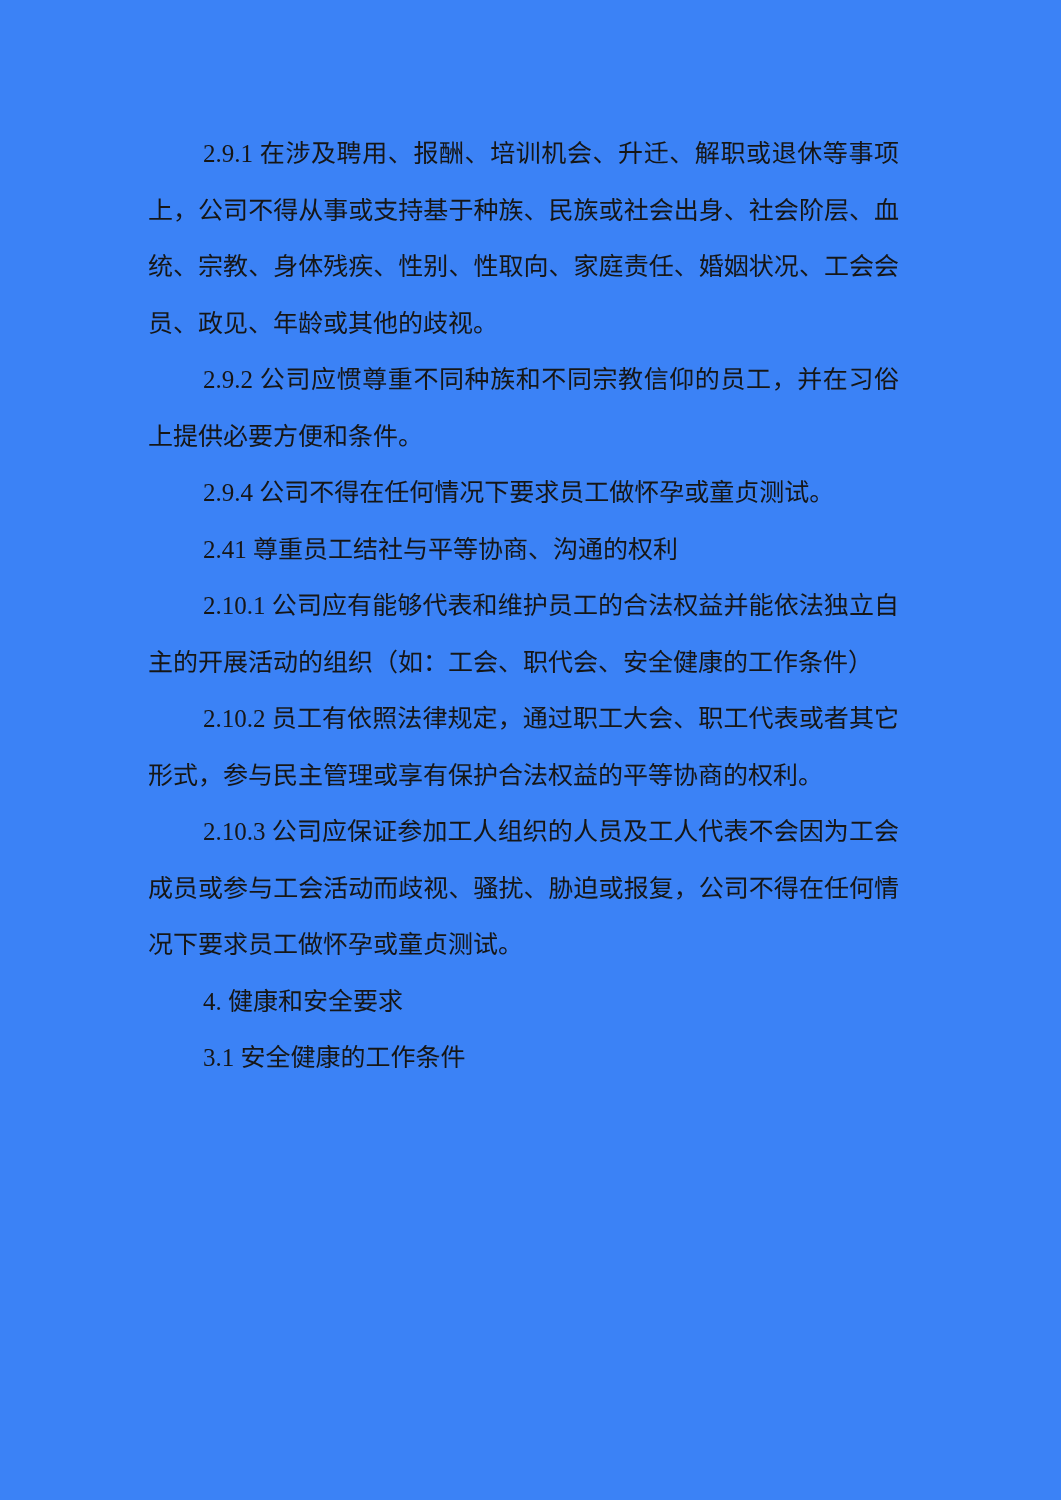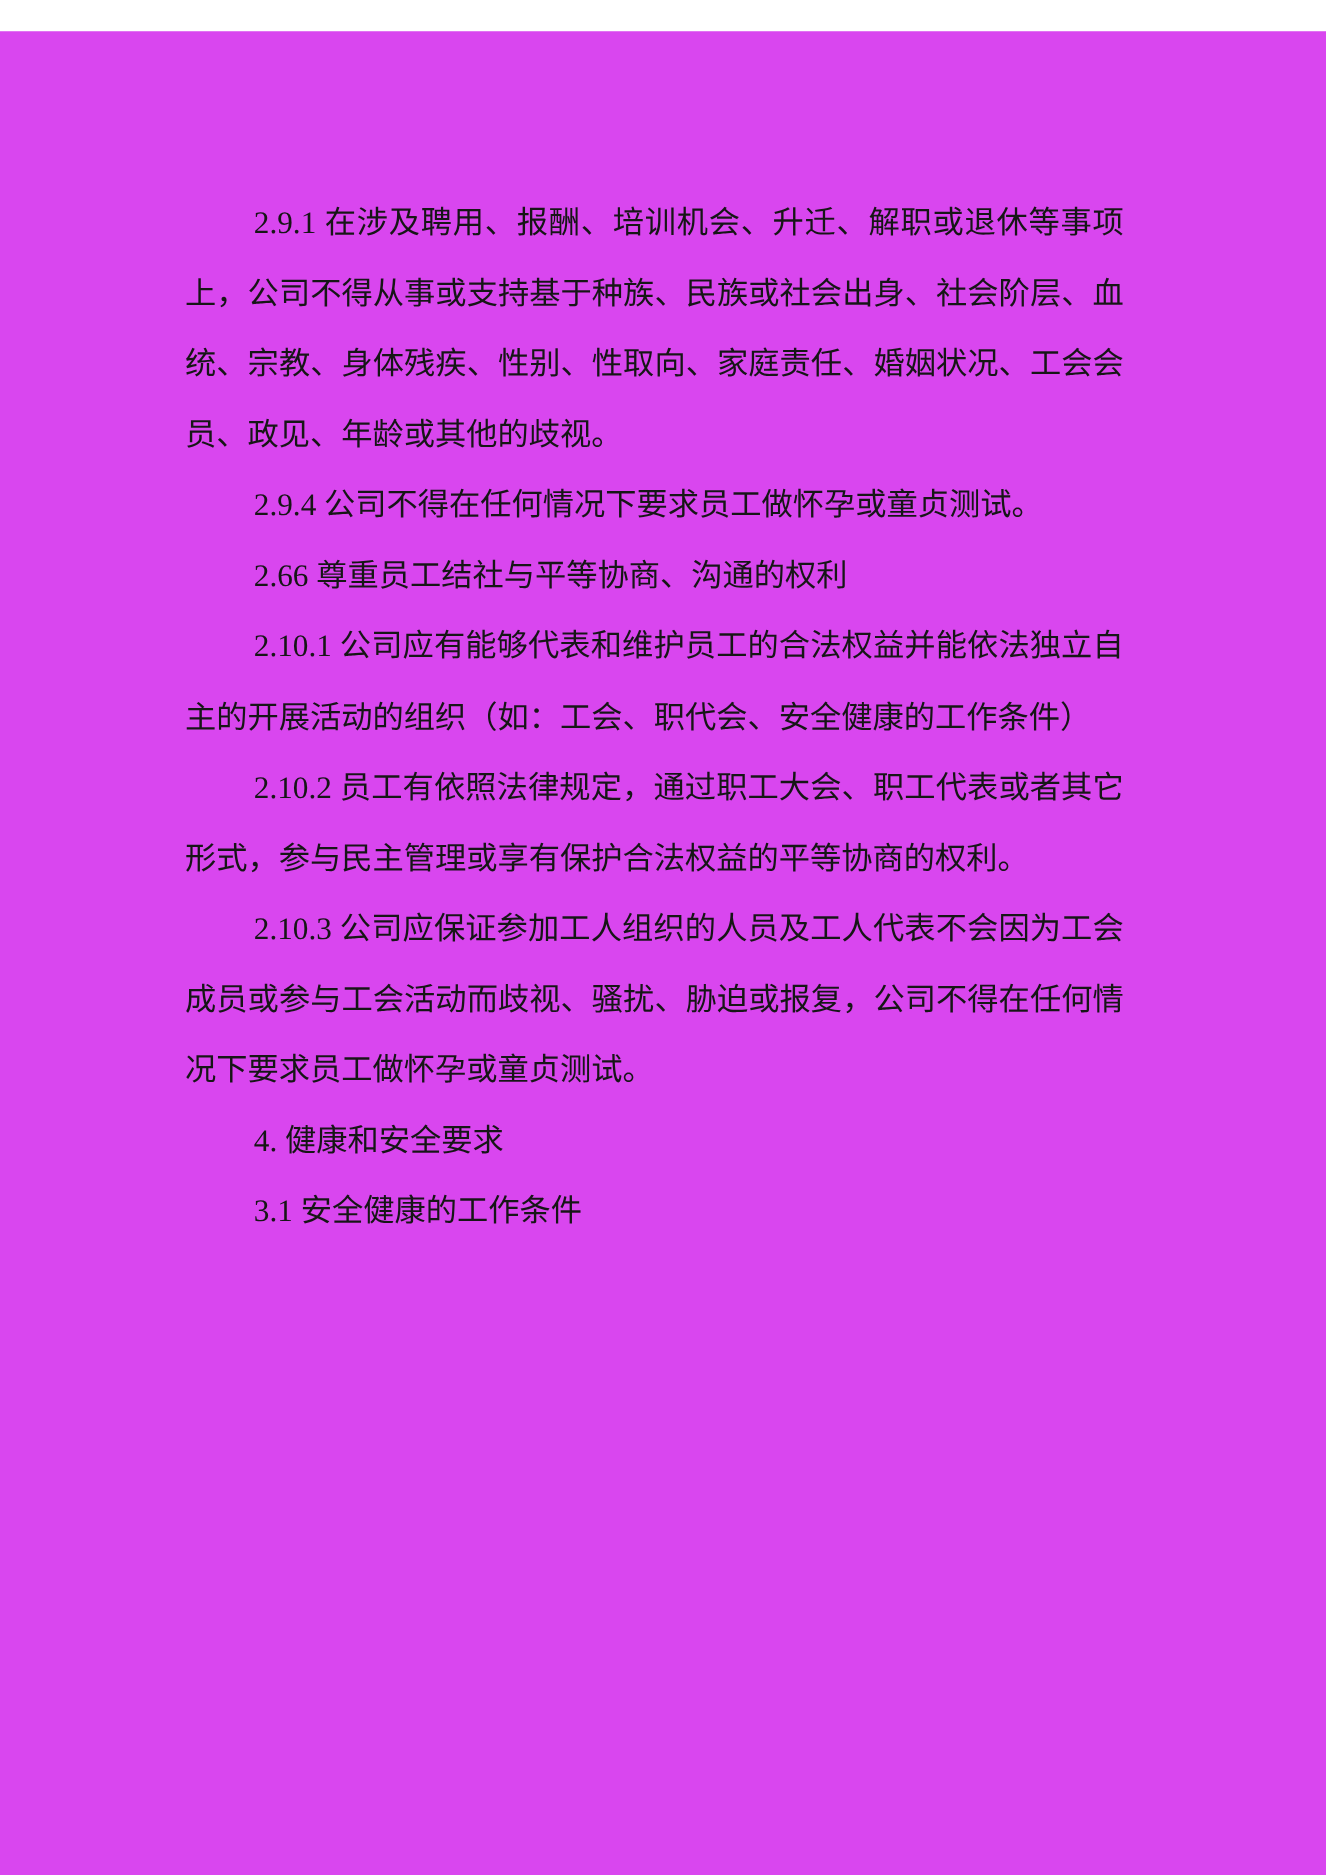--- a/index.html
+++ b/index.html
@@ -10,22 +10,21 @@
   body {
     width: 1061px;
     height: 1500px;
     position: relative;
     overflow: hidden;
     font-family: "Liberation Serif", "DejaVu Serif", serif;
   }
   .page {
     position: absolute;
     inset: 0;
-    background: #d946ef;
-    margin-top: 25px;
+    background: #3b82f6;
   }
   .content {
     position: absolute;
     left: 148px;
     top: 0;
     width: 751px;
     padding-top: 126px;
     color: #161616;
   }
   .content p {
@@ -40,25 +39,26 @@
     word-break: normal;
   }
 </style>
 </head>
 <body>
 
 <div class="page">
   <div class="content">
   <p>2.9.1 在涉及聘用、报酬、培训机会、升迁、解职或退休等事项上，公司不得从事或支持基于种族、民族或社会出身、社会阶层、血统、宗教、身体残疾、性别、性取向、家庭责任、婚姻状况、工会会员、政见、年龄或其他的歧视。</p>
 
+  <p>2.9.2 公司应惯尊重不同种族和不同宗教信仰的员工，并在习俗上提供必要方便和条件。</p>
 
 
   <p>2.9.4 公司不得在任何情况下要求员工做怀孕或童贞测试。</p>
 
-  <p>2.66 尊重员工结社与平等协商、沟通的权利</p>
+  <p>2.41 尊重员工结社与平等协商、沟通的权利</p>
 
   <p>2.10.1 公司应有能够代表和维护员工的合法权益并能依法独立自主的开展活动的组织（如：工会、职代会、安全健康的工作条件）</p>
 
   <p>2.10.2 员工有依照法律规定，通过职工大会、职工代表或者其它形式，参与民主管理或享有保护合法权益的平等协商的权利。</p>
 
   <p>2.10.3 公司应保证参加工人组织的人员及工人代表不会因为工会成员或参与工会活动而歧视、骚扰、胁迫或报复，公司不得在任何情况下要求员工做怀孕或童贞测试。</p>
 
   <p>4. 健康和安全要求</p>
 
   <p>3.1 安全健康的工作条件</p>

